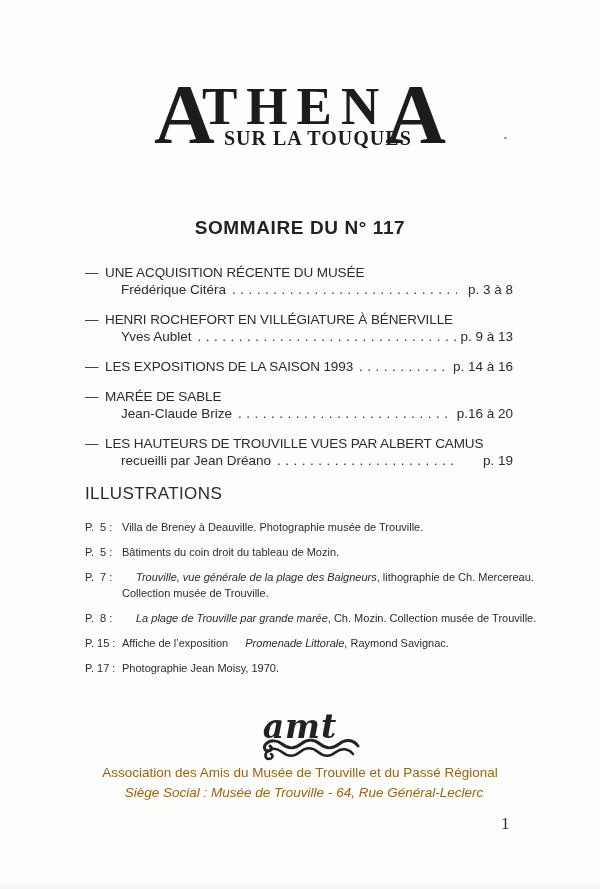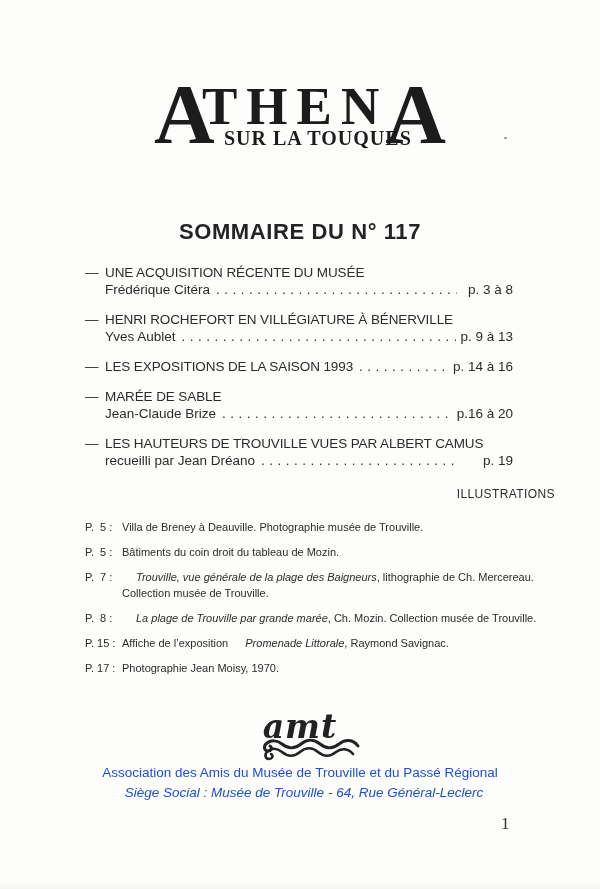--- a/index.html
+++ b/index.html
@@ -15,44 +15,44 @@
     font-family:"Liberation Serif",serif;color:#1c1c1c;font-weight:700;}
   .mast-cap{position:absolute;bottom:0;font-size:84px;line-height:0.8;letter-spacing:0;}
   .mast-cap.first{left:0;}
   .mast-cap.last{right:0;}
   .mast-mid{position:absolute;left:48px;bottom:21px;font-size:53px;line-height:0.8;letter-spacing:9px;}
   .mast-sub{position:absolute;left:70px;bottom:0;font-size:20px;line-height:1;
     letter-spacing:1px;font-weight:700;}
   .speck{position:absolute;top:137px;left:504px;width:3px;height:2px;background:#8a8a8a;border-radius:50%;}
   
   .sommaire{position:absolute;top:201px;left:0;right:0;text-align:center;
-    font-size:22px;font-weight:700;letter-spacing:0.6px;color:#232323;}
+    font-size:19px;font-weight:700;letter-spacing:0.6px;color:#232323;}
   
   .toc{position:absolute;top:264px;left:85px;width:428px;font-size:13.5px;line-height:17px;}
   .toc-item{margin-bottom:13px;}
   .toc-line{display:flex;align-items:baseline;padding-left:20px;position:relative;}
   .toc-dash{position:absolute;left:0;top:0;}
   .toc-title{white-space:nowrap;letter-spacing:-0.1px;}
-  .toc-author{white-space:nowrap;}
+  .toc-author{white-space:nowrap;margin-left:16px;}
   .leader{flex:1 1 auto;overflow:hidden;white-space:nowrap;letter-spacing:4.5px;
     margin:0 4px 0 6px;}
   .toc-pages{white-space:nowrap;flex:0 0 auto;min-width:52px;text-align:right;}
   
   .ill{position:absolute;top:486px;left:85px;width:470px;font-size:11px;line-height:16px;}
-  .ill-header{font-size:12px;letter-spacing:0.4px;margin:0 0 17px 0;font-weight:400;text-align:right;}
+  .ill-header{font-size:17px;letter-spacing:0.4px;margin:0 0 17px 0;font-weight:400;}
   .ill-item{padding-left:37px;margin-bottom:9px;}
   .ill-line{white-space:nowrap;}
   .ill-label{display:inline-block;min-width:37px;margin-left:-37px;white-space:pre;}
   .ill-body em{font-style:italic;margin-left:14px;}
   
   .logo{position:absolute;top:708px;left:0;right:0;display:flex;justify-content:center;}
   .logo svg{display:block;}
   
   .footer{position:absolute;top:763px;left:0;right:0;text-align:center;
-    font-size:13.5px;line-height:19.5px;color:#1d4ed8;}
+    font-size:13.5px;line-height:19.5px;color:#a16207;}
   .footer .siege{font-style:italic;margin-left:8px;}
   
   .page-number{position:absolute;top:814px;left:501px;
     font-family:"Liberation Serif",serif;font-size:17px;color:#333;}
   .bottom-haze{position:absolute;bottom:0;left:0;right:0;height:8px;
     background:linear-gradient(to top,rgba(120,120,110,0.07),rgba(0,0,0,0));}
 </style>
 </head>
 <body>
 

